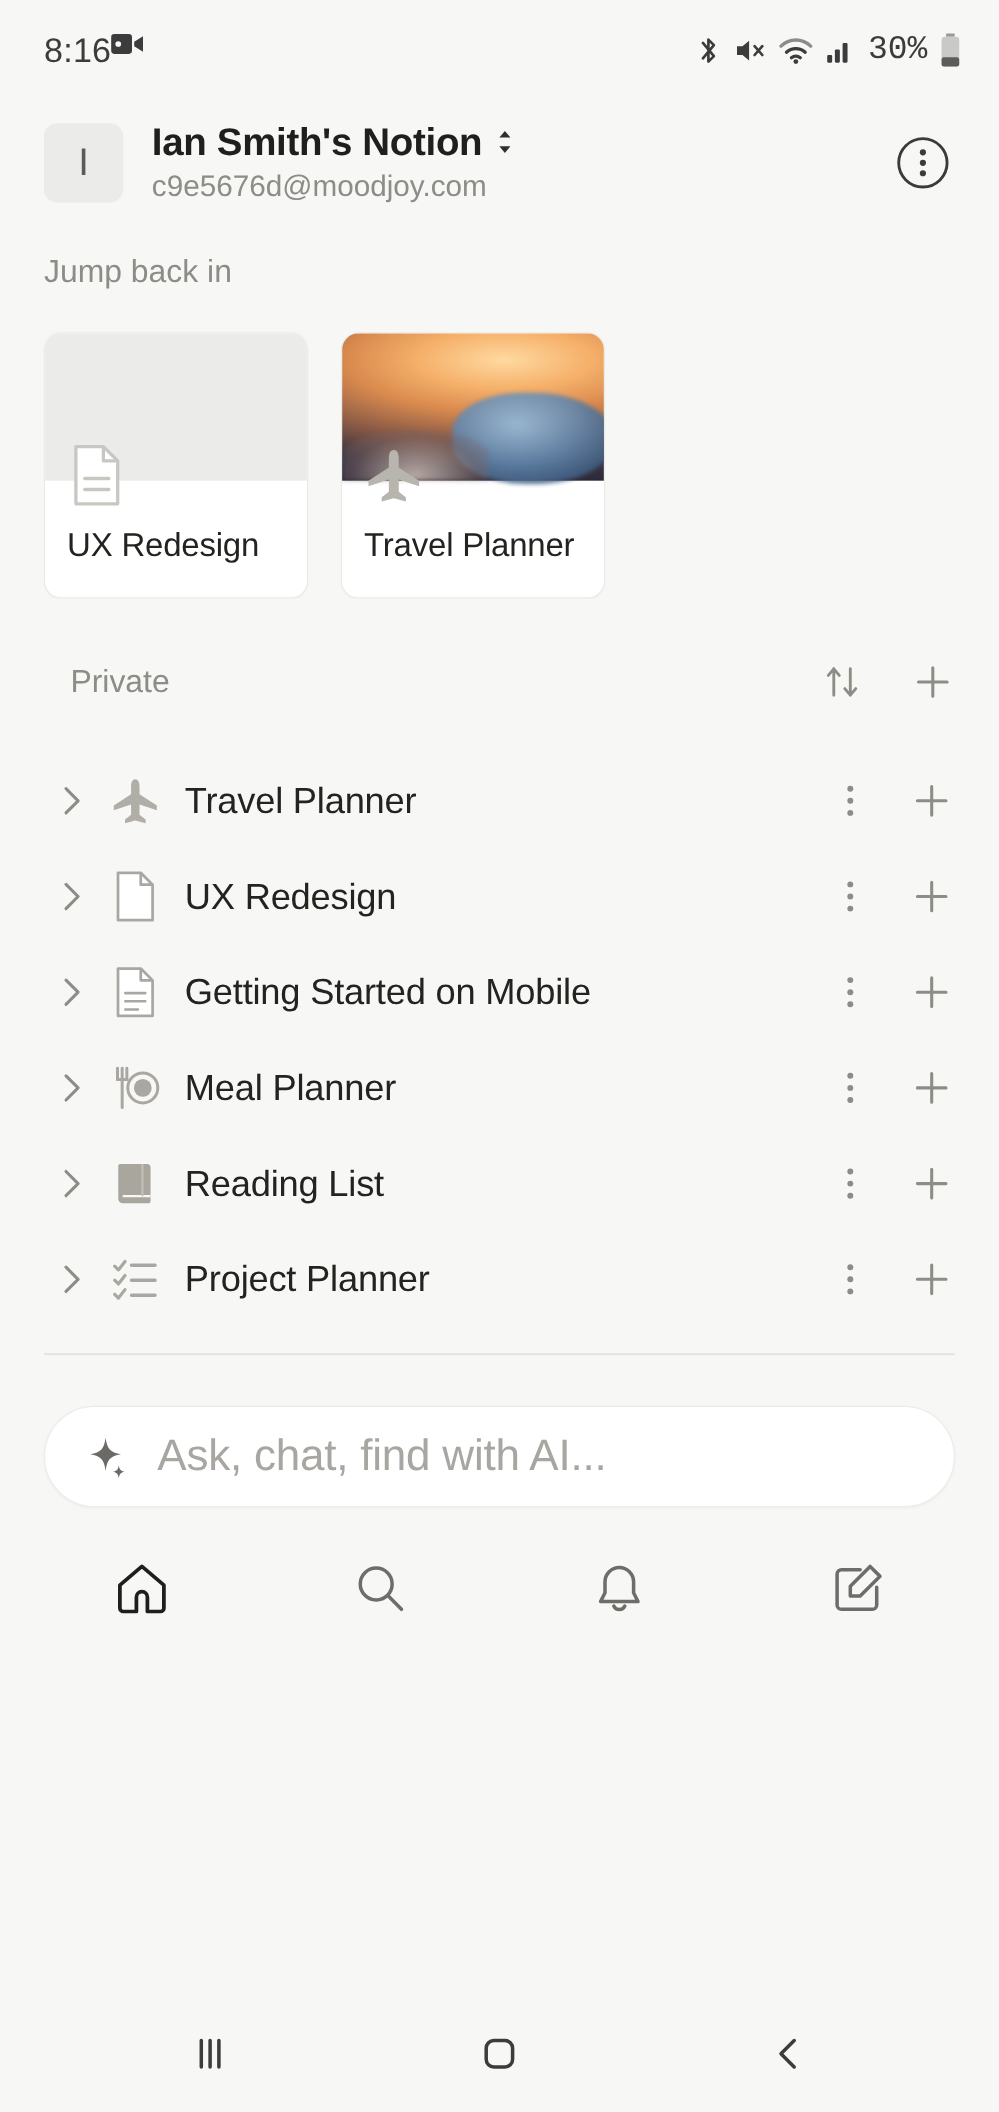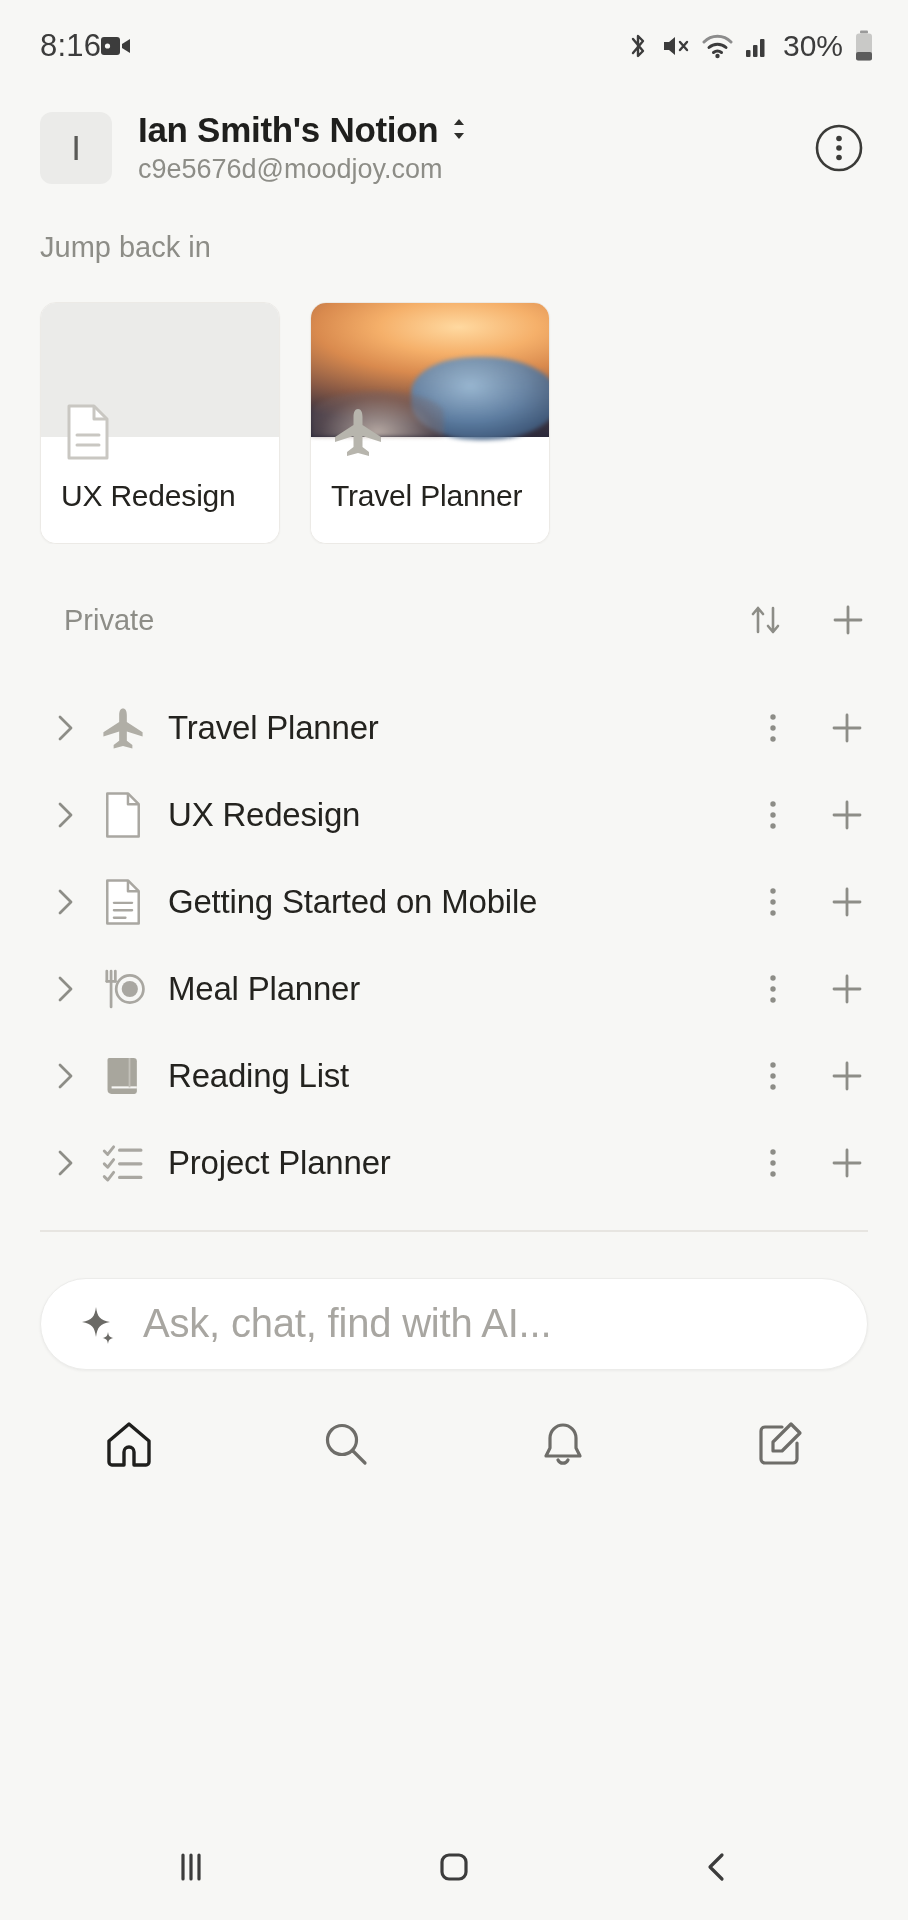--- a/index.html
+++ b/index.html
@@ -13,24 +13,24 @@
   }
 
   
   .status-bar {
     height:92px;
     display:flex;
     align-items:center;
     justify-content:space-between;
     padding:0 34px 0 40px;
   }
-  .status-left { display:flex; align-items:center; }
+  .status-left { display:flex; align-items:flex-start; }
   .status-time { font-size:31px; font-weight:500; color:#3c3c3c; letter-spacing:0.2px; }
   .status-right { display:flex; align-items:center; gap:11px; }
-  .status-battery-text { font-size:30px; font-weight:500; color:#3c3c3c; margin-left:2px; }
+  .status-battery-text { font-size:30px; font-weight:500; color:#3c3c3c; margin-left:2px;font-family:Liberation Mono, monospace; }
   .sb-ico { display:block; }
 
   
   .ws-header {
     display:flex;
     align-items:center;
     padding:18px 38px 10px 40px;
   }
   .ws-avatar {
     width:72px; height:72px;

